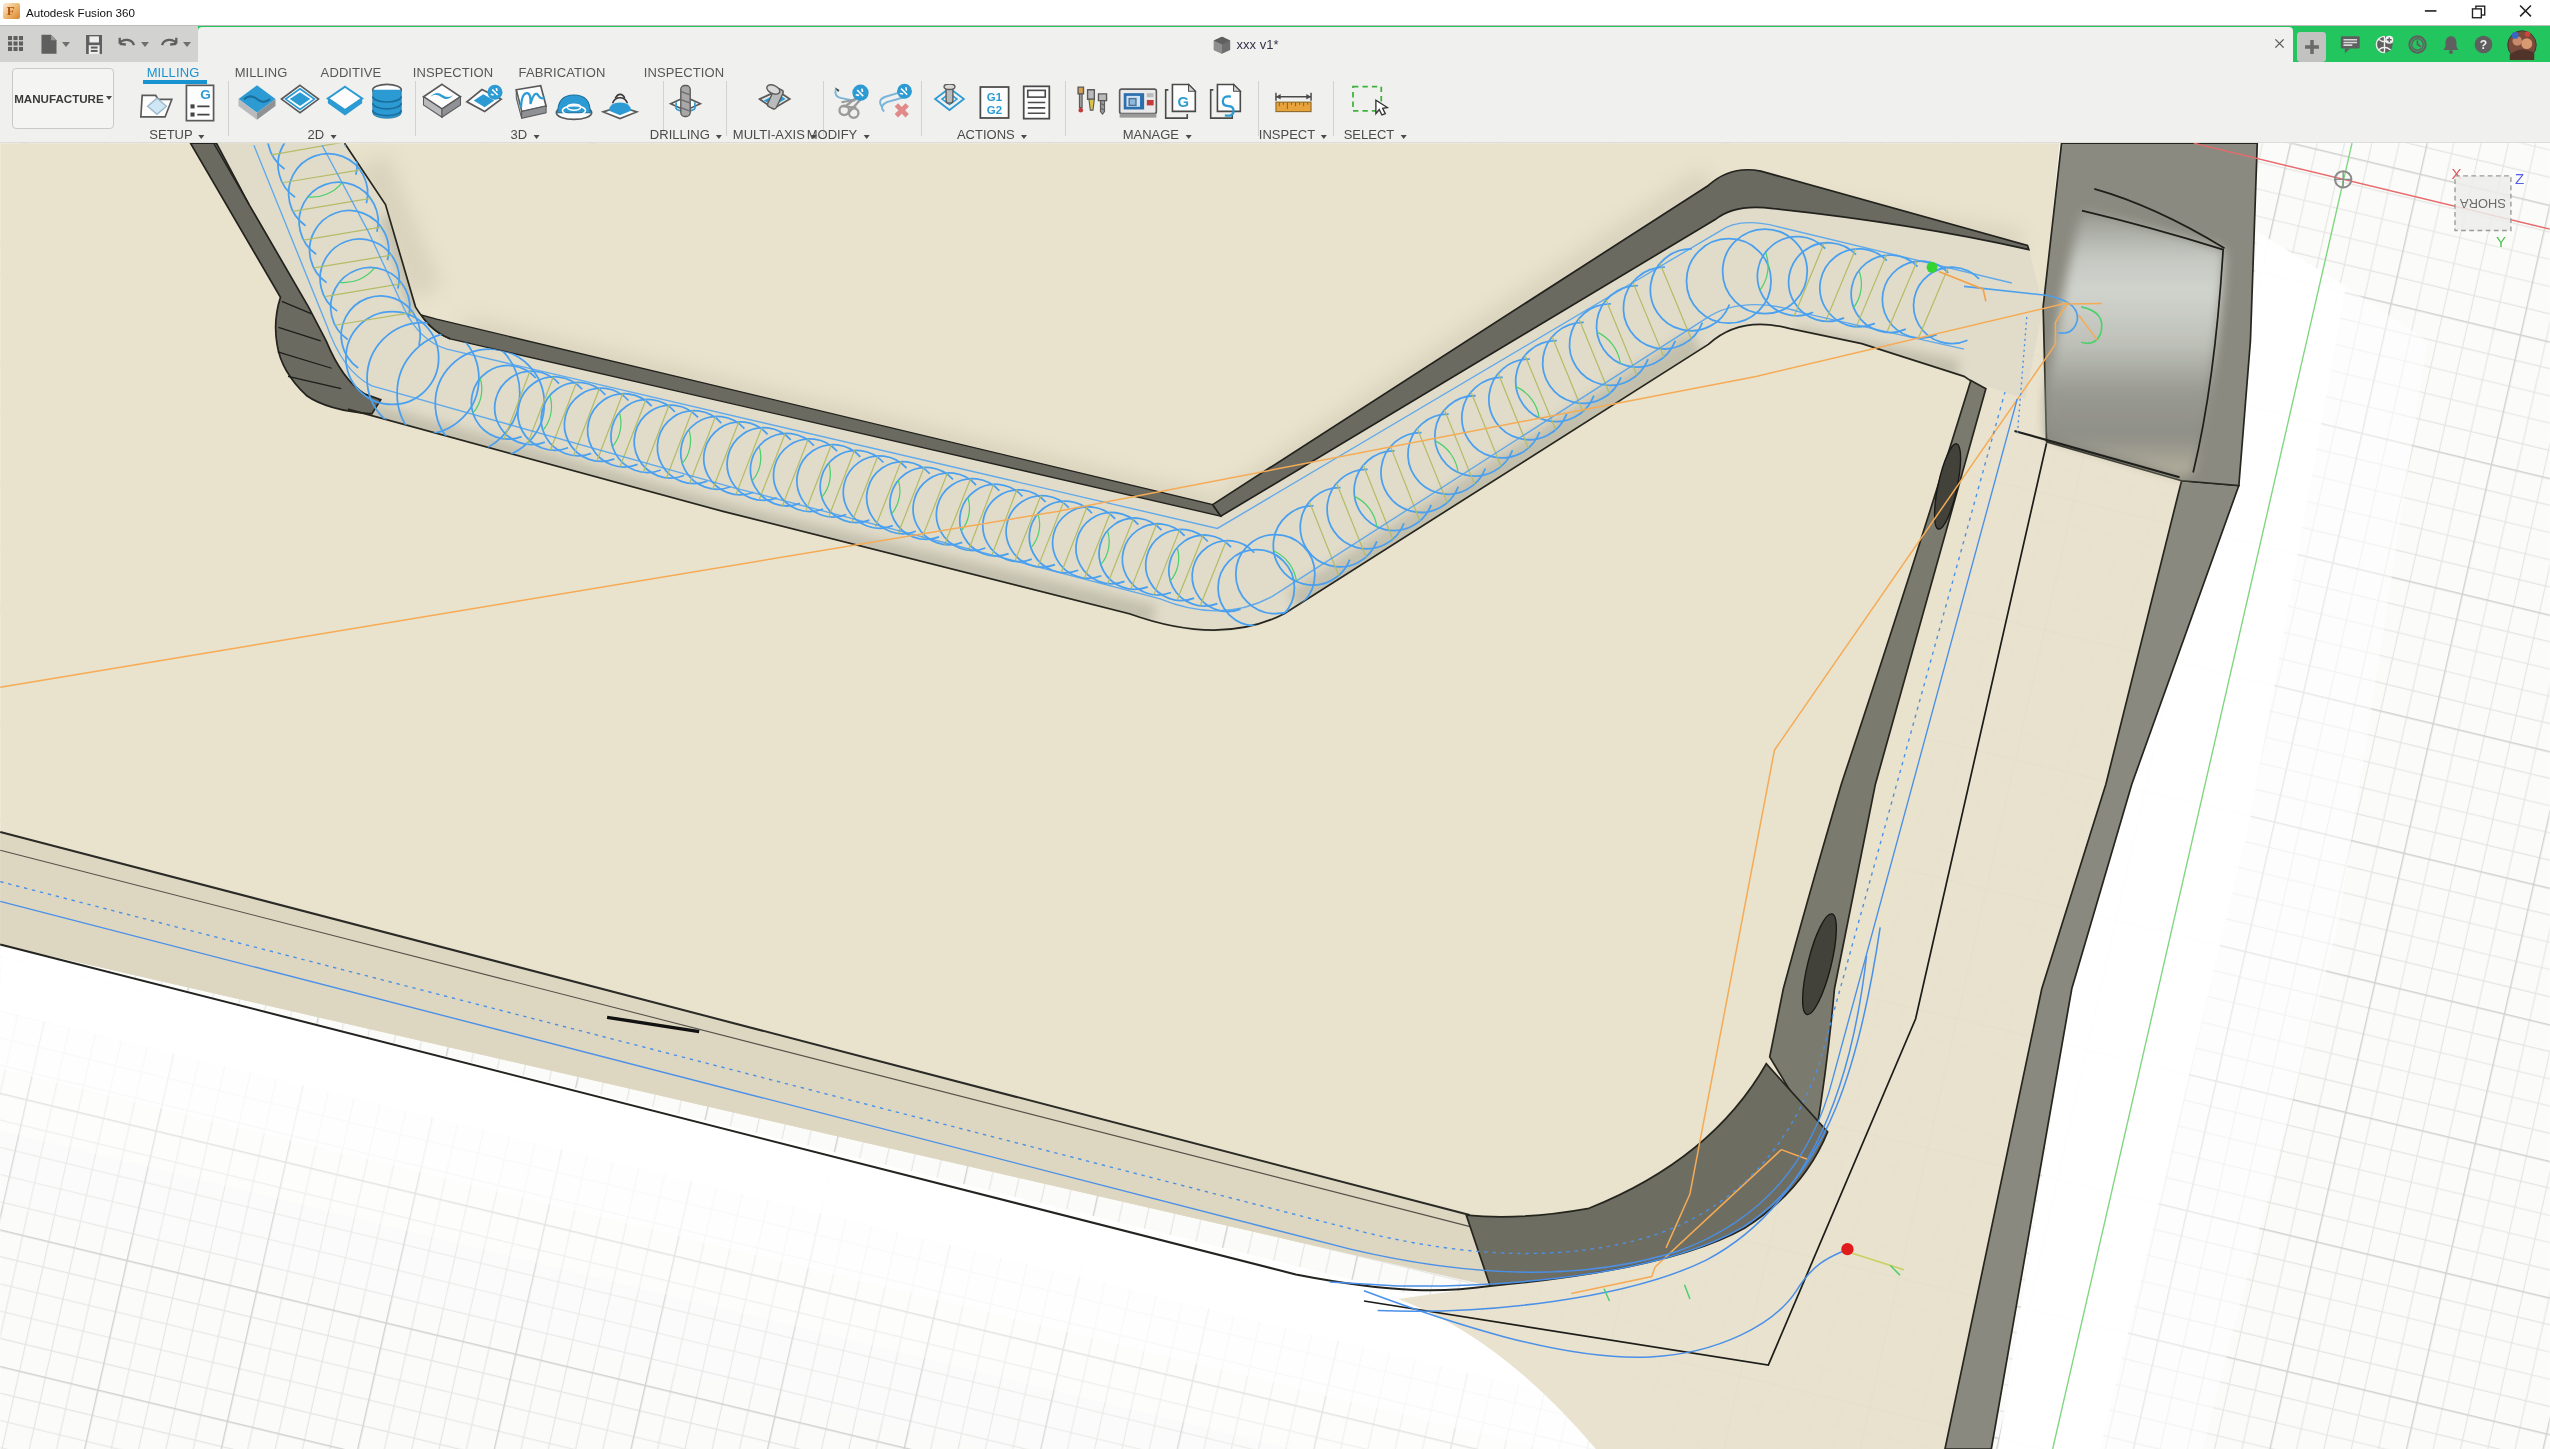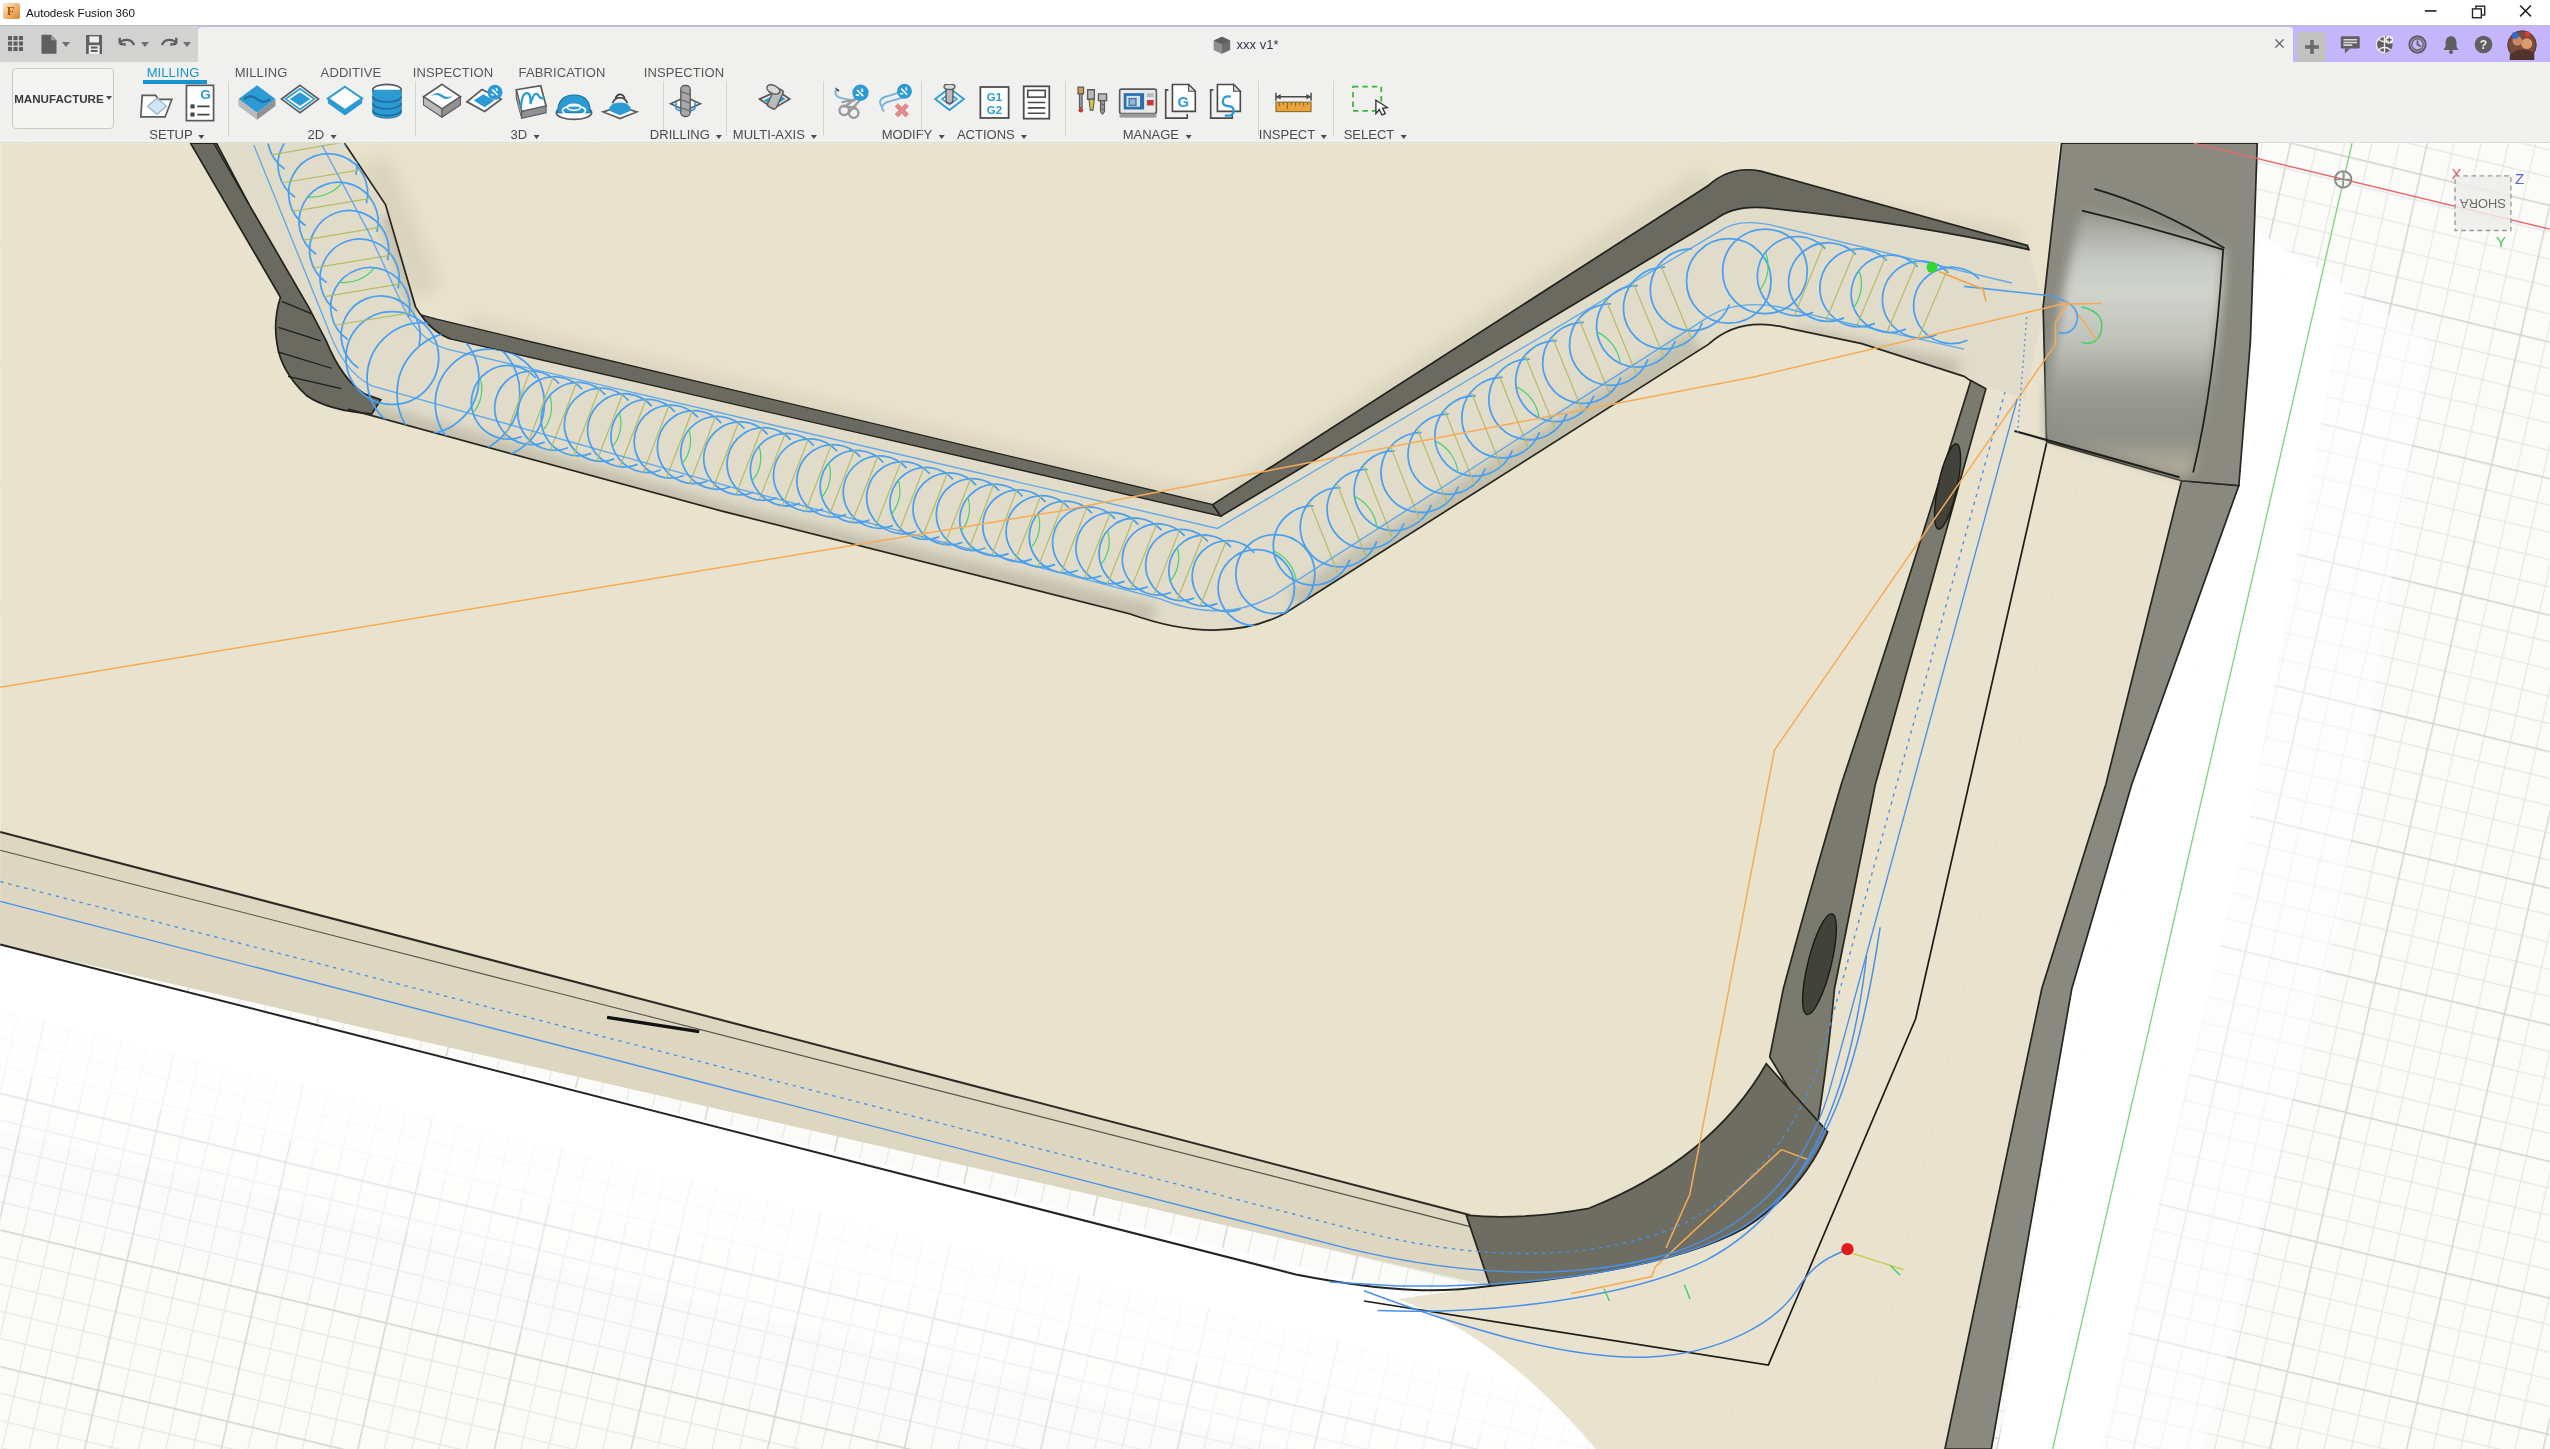--- a/index.html
+++ b/index.html
@@ -2,21 +2,21 @@
 <html style="font-size:11px"><head><meta charset="utf-8"><title>Autodesk Fusion 360</title>
 <style>
 *{margin:0;padding:0;box-sizing:border-box}
 html,body{width:2550px;height:1449px;overflow:hidden;font-family:"Liberation Sans",sans-serif;background:#fff;position:relative}
 #vp{position:absolute;left:0;top:0;z-index:1}
 #titlebar{position:absolute;left:0;top:0;width:2550px;height:25px;background:#ffffff;z-index:10}
 #flogo{position:absolute;left:3.4px;top:2.7px;width:16.4px;height:16.4px;background:linear-gradient(135deg,#f8eedd 0%,#edba72 50%,#d9822b 100%);border-radius:2px}
 #flogo span{position:absolute;left:3.4px;top:0px;font-size:13px;font-weight:bold;color:#b8510f;font-family:"Liberation Serif",serif}
 #apptitle{position:absolute;left:26px;top:5.5px;font-size:11.6px;color:#111}
 #winbtns{position:absolute;right:0;top:0;width:136px;height:20.5px}
-#tabbar{position:absolute;left:0;top:25px;width:2550px;height:37px;background:#c4b5fd;border-top:0.7px solid #bdbdbc;z-index:10}
+#tabbar{position:absolute;left:0;top:25px;width:2550px;height:37px;background:#22c55e;border-top:0.7px solid #bdbdbc;z-index:10}
 #qat{position:absolute;left:0;top:0;width:198px;height:37px;background:#d2d2d1;display:flex;align-items:center;padding-left:8.2px}
 .qi{display:inline-flex;align-items:center}
 .caret{display:inline-block;width:0;height:0;border-left:4.1px solid transparent;border-right:4.1px solid transparent;border-top:5.5px solid #6f6f6f;margin-left:4.1px}
 #doctab{position:absolute;left:198px;top:1.4px;width:2095px;height:35px;background:#f0f0ef;border-radius:4.1px 4.1px 0 0;display:flex;align-items:center;justify-content:center;gap:6.1px}
 #docname{font-size:13px;color:#34344a}
 #tabclose{position:absolute;left:2274px;top:12.3px;z-index:11}
 #rtools{position:absolute;left:2297px;top:0;height:37px;display:flex;align-items:center;gap:14.3px;z-index:11}
 .plusbtn{display:inline-flex;align-items:center;justify-content:center;width:29px;height:30px;background:#c2c2c1;border-radius:3.4px;margin-top:4.1px}
 .ri{display:inline-flex;align-items:center}
 #ribbon{position:absolute;left:0;top:62px;width:2550px;height:81px;background:#f0f0ef;border-bottom:0.7px solid #dcdcda;z-index:10}
@@ -509,21 +509,21 @@
         <circle cx="42" cy="14" r="12" fill="#2c9bd4"></circle>
         <path d="M37,10 l9,9 m-2,-11 l1,5 m-10,4 l5,1" stroke="#fff" stroke-width="2.4"></path>
         <path d="M4,6 l5,7 l2,-3 z" fill="#444"></path>
       </svg></span>
 <span class="ricon" style="left:876px;top:21px"><svg width="38" height="37" viewBox="0 0 56 54">
         <path d="M8,34 q-6,-10 6,-14 l26,-8 m-28,30 q-8,-8 4,-14 l28,-8" stroke="#7ab4d8" stroke-width="2.8" fill="none"></path>
         <circle cx="42" cy="12" r="11" fill="#2c9bd4"></circle>
         <path d="M37,8 l9,9 m-2,-11 l1,5 m-10,4 l5,1" stroke="#fff" stroke-width="2.2"></path>
         <path d="M30,32 l16,16 m0,-16 l-16,16" stroke="#e08a8a" stroke-width="7"></path>
       </svg></span>
-<span class="glabel" style="left:913px">MODIFY <span class="caret2"></span></span>
+<span class="glabel" style="left:838px">MODIFY <span class="caret2"></span></span>
 <div class="gsep" style="left:921px"></div>
 <span class="ricon" style="left:931px;top:22px"><svg width="37" height="37" viewBox="0 0 54 54">
         <path d="M27,6 L48,22 L27,38 L6,22 Z" fill="none" stroke="#2c9bd4" stroke-width="2.6"></path>
         <path d="M27,14 L38,22 L27,30 L16,22 Z" fill="none" stroke="#2c9bd4" stroke-width="2.2"></path>
         <rect x="22" y="2" width="10" height="26" rx="4" fill="#b8babc" stroke="#5a5a5a" stroke-width="2"></rect>
         <ellipse cx="27" cy="4" rx="8" ry="4" fill="#d9d9d9" stroke="#5a5a5a" stroke-width="2"></ellipse>
       </svg></span>
 <span class="ricon" style="left:978px;top:22.5px"><svg width="33" height="35" viewBox="0 0 48 52">
         <rect x="3" y="3" width="42" height="46" fill="#fdfdfd" stroke="#4a4a4a" stroke-width="2.6"></rect>
         <text x="24" y="24" text-anchor="middle" font-size="17" font-weight="bold" fill="#2c9bd4" font-family="Liberation Sans">G1</text>

